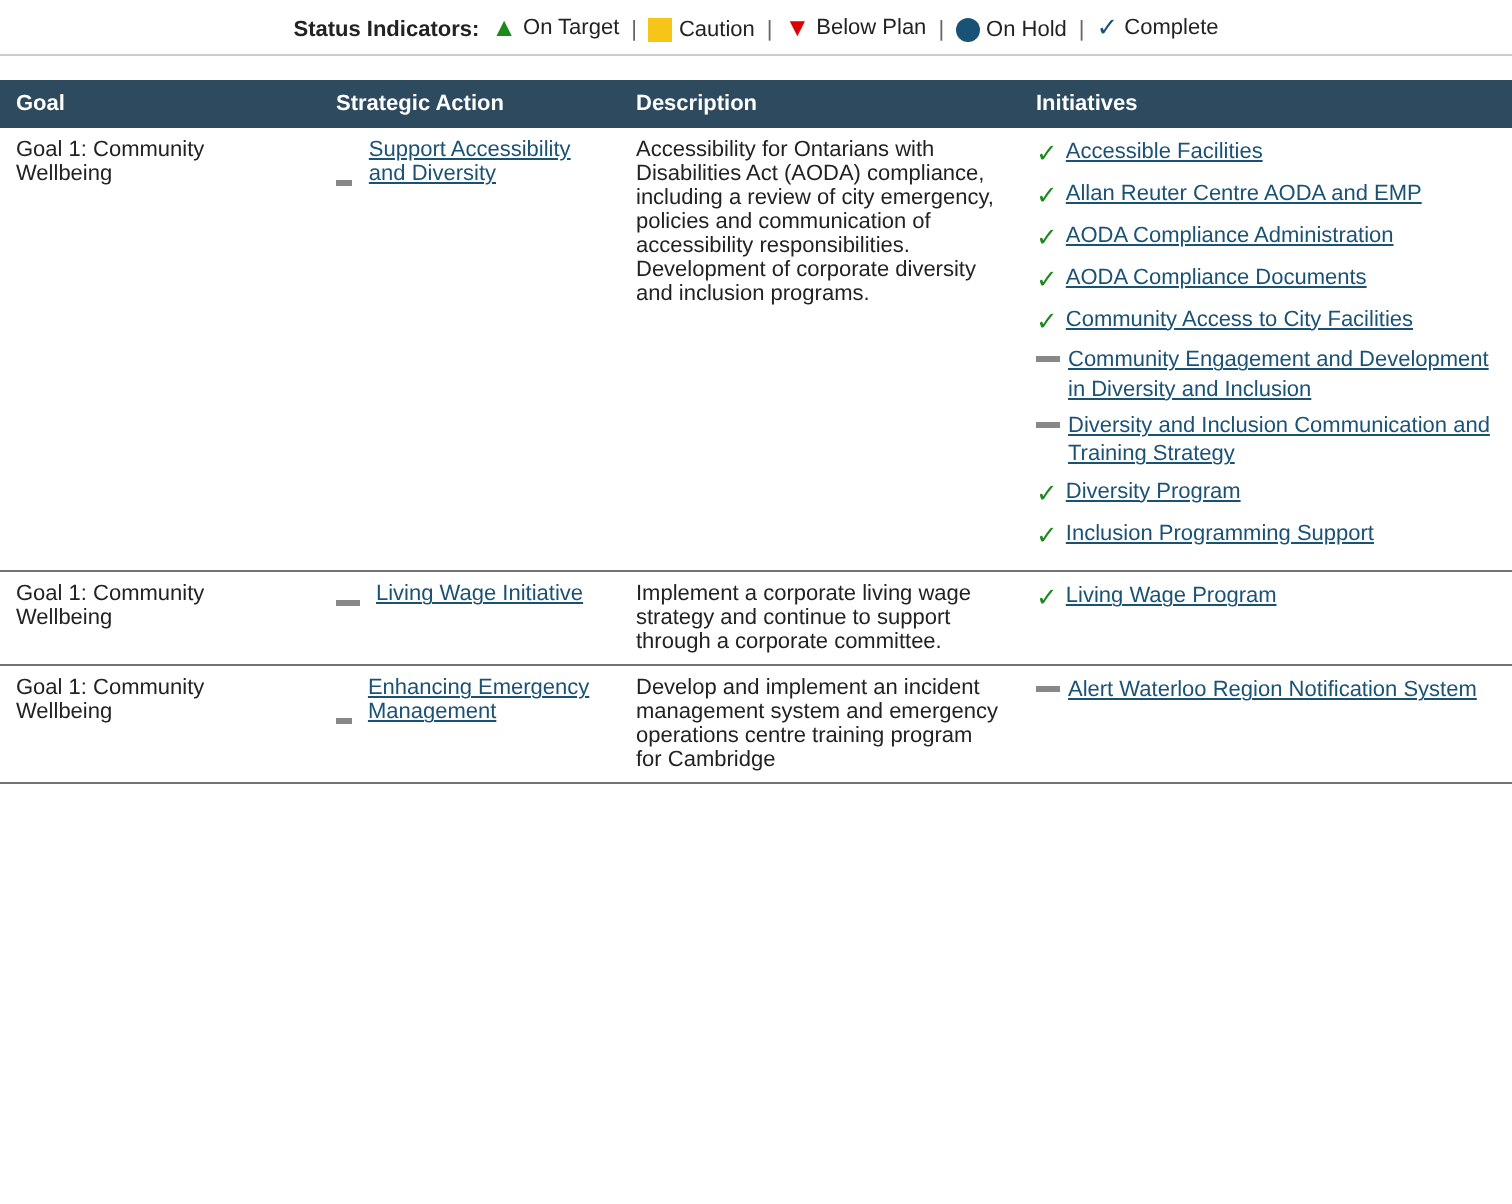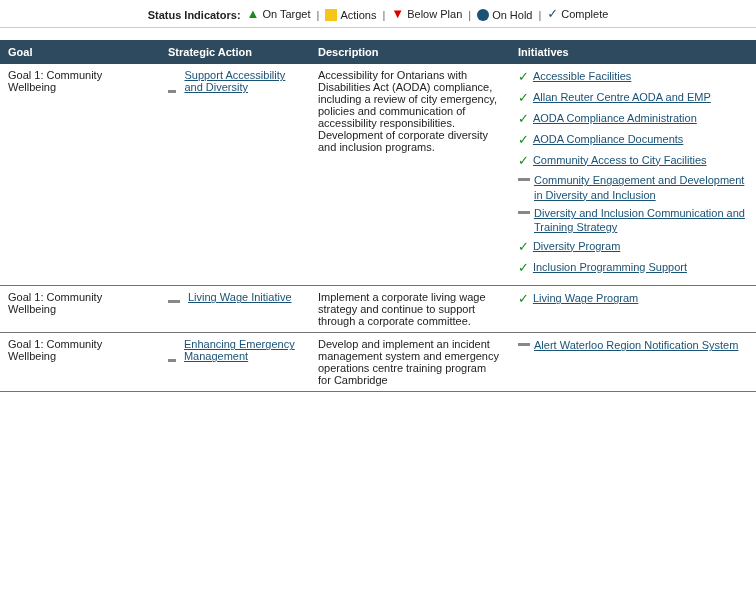--- a/index.html
+++ b/index.html
@@ -139,21 +139,21 @@
 
 <div class="status-bar">
   <span class="label">Status Indicators:</span>
   <span class="status-indicator">
     <span class="arrow-up">▲</span>
     <span>On Target</span>
   </span>
   <span class="sep">|</span>
   <span class="status-indicator">
     <span class="caution-box"></span>
-    <span>Actions</span>
+    <span>Caution</span>
   </span>
   <span class="sep">|</span>
   <span class="status-indicator">
     <span class="arrow-down">▼</span>
     <span>Below Plan</span>
   </span>
   <span class="sep">|</span>
   <span class="status-indicator">
     <span class="onhold-circle"></span>
     <span>On Hold</span>

